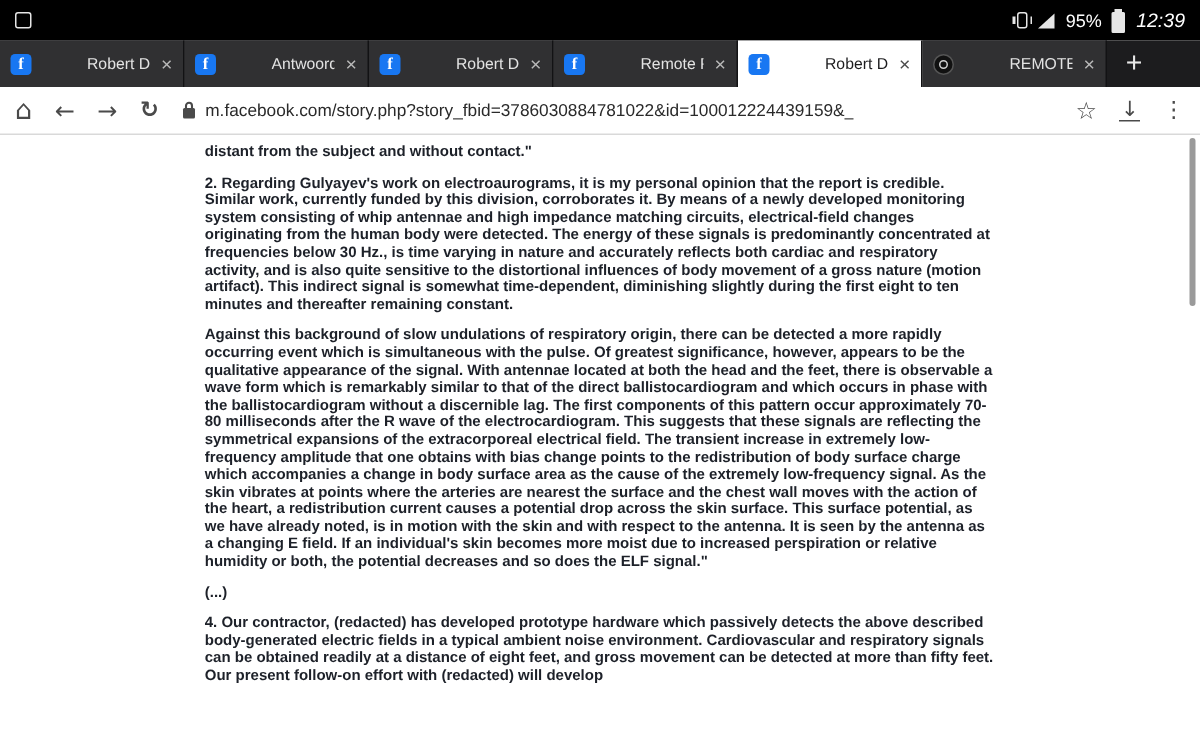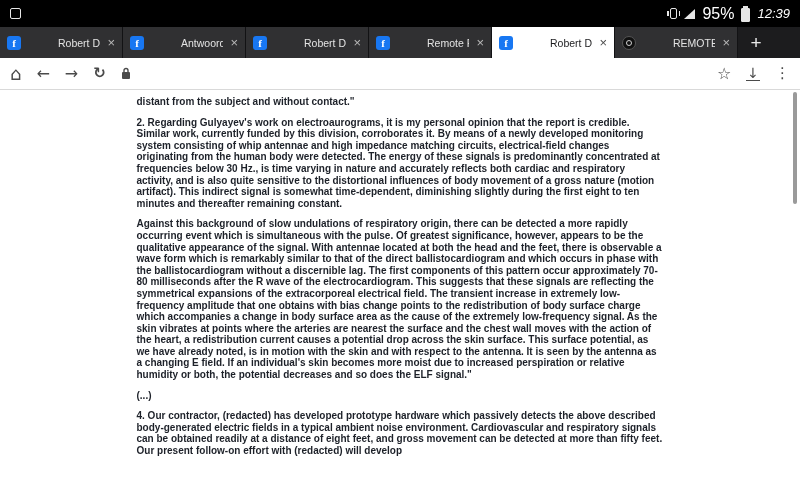--- a/index.html
+++ b/index.html
@@ -18,21 +18,21 @@
   .sb-left, .sb-right { display: flex; align-items: center; gap: 7px; }
   .sb-sq { width: 11px; height: 11px; border: 1.5px solid #e6e6e6; border-radius: 2px; display:inline-block; }
   .sig-tri { width: 0; height: 0; border-left: 11px solid transparent; border-bottom: 10px solid #e6e6e6; display:inline-block; }
   .vib { display:inline-block; width: 7px; height: 11px; border: 1.5px solid #e6e6e6; border-radius: 2px; position: relative; }
   .vib::before, .vib::after { content:""; position:absolute; top:2px; bottom:2px; width:1.5px; background:#e6e6e6; }
   .vib::before { left:-4px; } .vib::after { right:-4px; }
   .batt-body { width: 9px; height: 14px; border: 1.5px solid #e6e6e6; border-radius: 1px; position: relative; background:#e6e6e6; }
   .batt-tip { width: 5px; height: 2px; background:#e6e6e6; margin: 0 auto; }
   .batt-wrap { display:flex; flex-direction:column; align-items:center; }
   .sb-time { font-size: 13px; font-style: italic; }
-  .sb-batt-pct { font-size: 16px; }
+  .sb-batt-pct { font-size: 12px; }
   
   .tab-bar {
     flex: 0 0 31px; background: #1c1c1e; display: flex; align-items: stretch;
   }
   .tab {
     flex: 1 1 0; max-width: 123px; display: flex; align-items: center; gap: 5px;
     background: #303032; border-right: 1px solid #121214; padding: 0 5px 0 7px;
     color: #e3e3e3; font-size: 10.5px; cursor: default; min-width: 0;
   }
   .tab.active { background: #fff; color: #1c1c1e; }
@@ -127,20 +127,21 @@
   <div class="toolbar">
     <span class="tb-icon home">⌂</span>
     <span class="tb-icon">←</span>
     <span class="tb-icon">→</span>
     <span class="tb-icon refresh">↻</span>
     <div class="url-box">
       <svg class="lock-svg" width="10" height="13" viewBox="0 0 10 13">
         <rect x="1" y="5" width="8" height="7" rx="1" fill="#4a4a4a"></rect>
         <path d="M3 5 V3.5 a2 2 0 0 1 4 0 V5" fill="none" stroke="#4a4a4a" stroke-width="1.4"></path>
       </svg>
+      <span class="url-text">m.facebook.com/story.php?story_fbid=3786030884781022&amp;id=100012224439159&amp;_</span>
     </div>
     <span class="tb-icon">☆</span>
     <span class="dl tb-icon">↓</span>
     <span class="tb-icon menu-dots">⋮</span>
   </div>
 
   <div class="content">
     <div class="page-column">
       <p>distant from the subject and without contact."</p>
       <p>2. Regarding Gulyayev's work on electroaurograms, it is my personal opinion that the report is credible. Similar work, currently funded by this division, corroborates it. By means of a newly developed monitoring system consisting of whip antennae and high impedance matching circuits, electrical-field changes originating from the human body were detected. The energy of these signals is predominantly concentrated at frequencies below 30 Hz., is time varying in nature and accurately reflects both cardiac and respiratory activity, and is also quite sensitive to the distortional influences of body movement of a gross nature (motion artifact). This indirect signal is somewhat time-dependent, diminishing slightly during the first eight to ten minutes and thereafter remaining constant.</p>

